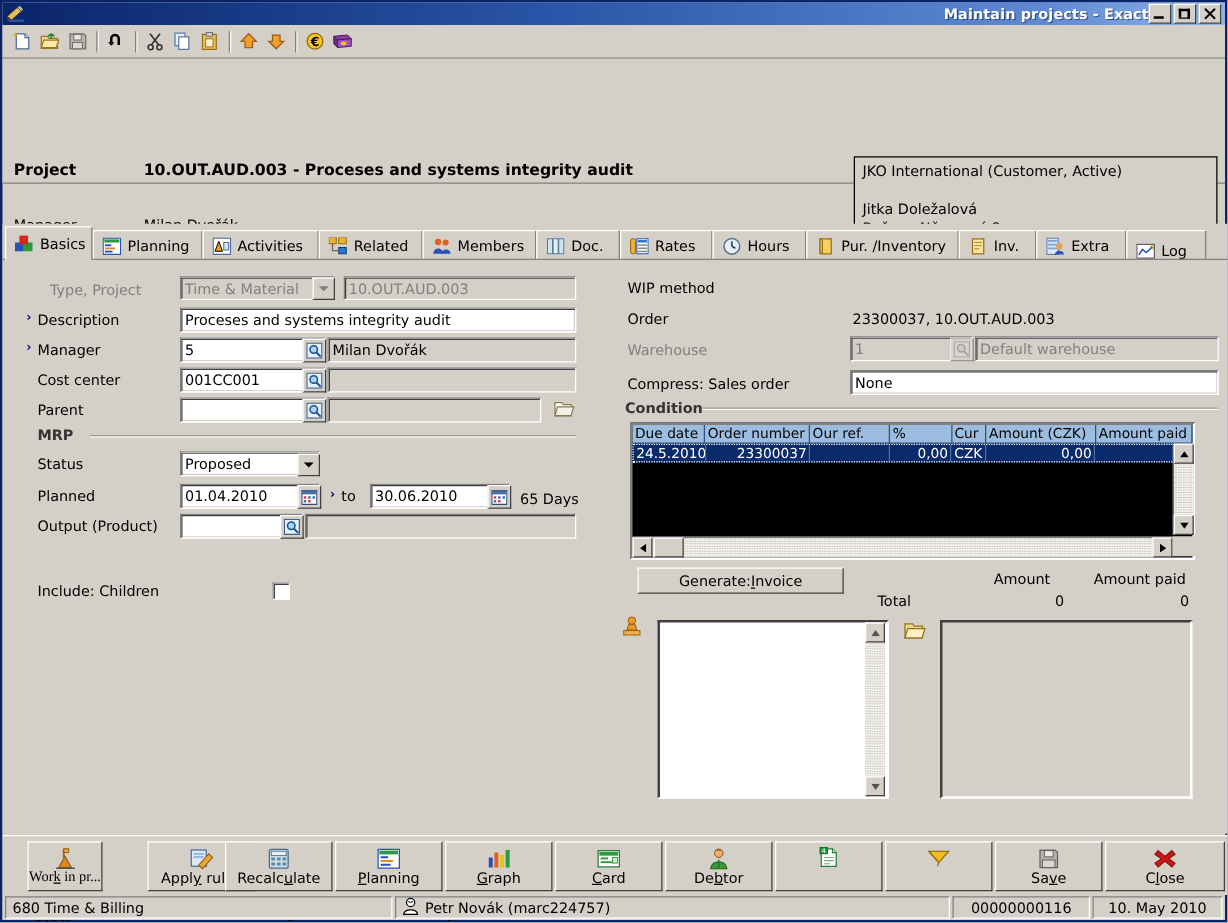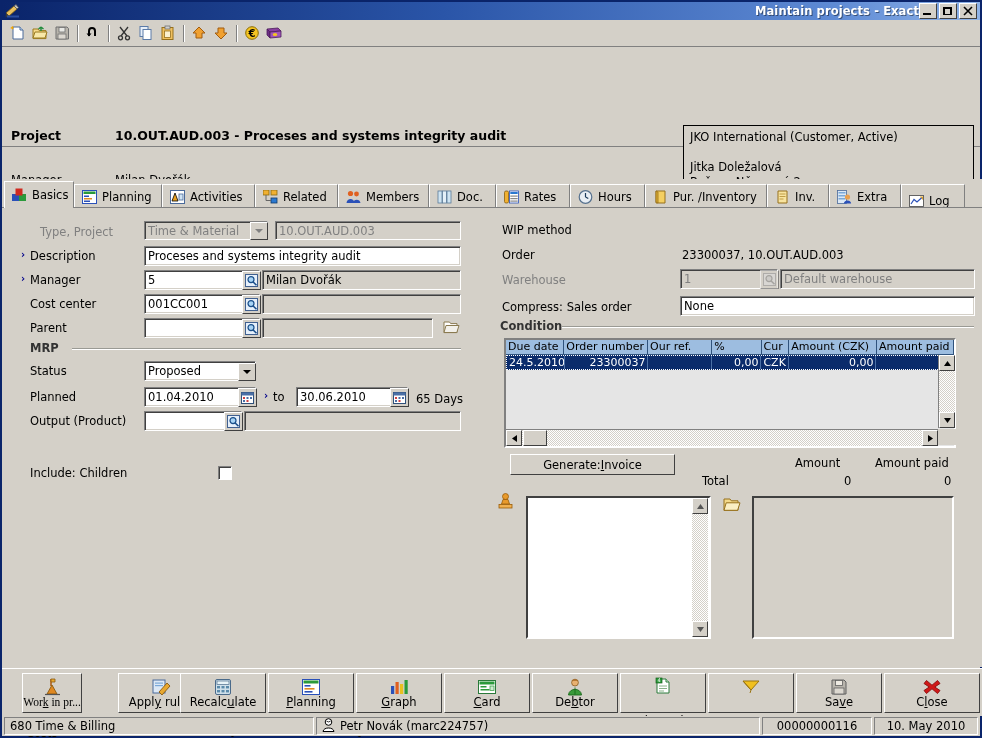--- a/index.html
+++ b/index.html
@@ -99,21 +99,21 @@
   .group-title{position:absolute;font-size:11.5px;font-weight:bold;color:#333;background:#d4d0c8;
     padding-right:4px;}
   .group-line{position:absolute;height:1px;background:#9a9a94;
     box-shadow:0 1px 0 #fff;}
 
   .chk{position:absolute;width:12px;height:12px;background:#fff;
     border:1px solid;border-color:#808080 #fff #fff #808080;
     box-shadow:inset 1px 1px 0 #404040;}
 
   
-  .grid{position:absolute;box-sizing:border-box;background:#e5e5e5;
+  .grid{position:absolute;box-sizing:border-box;background:#000000;
     border:2px solid;border-color:#808080 #fff #fff #808080;}
   .grid-hdr{display:flex;height:15px;background:#9dbde0;}
   .gh{border-right:1px solid #30537d;border-bottom:1px solid #30537d;
     font-size:11px;padding:0 2px;line-height:14px;box-sizing:border-box;
     white-space:nowrap;overflow:hidden;}
   .grid-row{display:flex;height:15px;background:#0a2b6b;color:#fff;
     border:1px dotted #fff;box-sizing:border-box;}
   .gc{border-right:1px solid #4a6fa5;font-size:11px;padding:0 2px;line-height:13px;
     box-sizing:border-box;white-space:nowrap;overflow:hidden;}
   .gc.r{text-align:right;}

